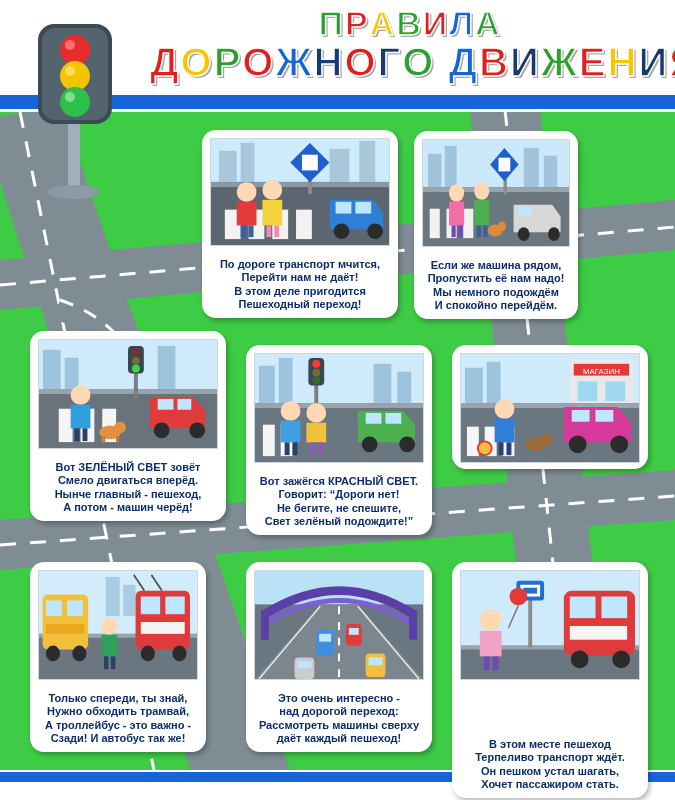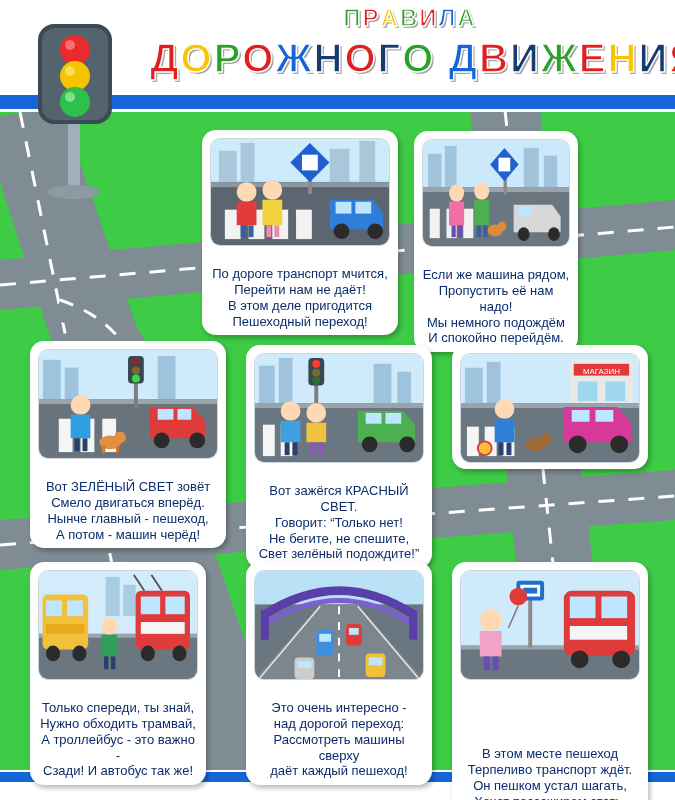--- a/index.html
+++ b/index.html
@@ -52,21 +52,21 @@
     width: 520px;
     text-align: center;
     z-index: 4;
   }
   .title-line {
     font-weight: bold;
     letter-spacing: 2px;
     line-height: 1.0;
     white-space: nowrap;
   }
-  .title-line1 { font-size: 24px; margin-bottom: 8px; }
+  .title-line1 { font-size: 34px; margin-bottom: 2px; }
   .title-line2 { font-size: 40px; }
   .ch {
     display: inline-block;
     -webkit-text-stroke: 1.5px #ffffff;
     text-shadow: 2px 2px 0 rgba(0,0,0,0.35);
   }
   .c-red { color: #e02020; }
   .c-yellow { color: #f7c600; }
   .c-green { color: #2ca02c; }
   .c-blue { color: #1565d8; }
@@ -110,46 +110,46 @@
     box-shadow: 2px 3px 5px rgba(0,0,0,0.28);
     z-index: 6;
     box-sizing: border-box;
     padding: 8px 8px 6px 8px;
     display: flex;
     flex-direction: column;
     align-items: center;
   }
   .card .pic {
     width: 100%;
-    border-radius: 10px;
+    border-radius: 0;
     overflow: hidden;
     border: 1px solid #cfd6dd;
     box-sizing: border-box;
     flex: none;
     position: relative;
   }
   .card .caption {
-    margin-top: 20px;
+    margin-top: 12px;
     text-align: center;
-    font-weight: normal;
+    font-weight: bold;
     line-height: 1.22;
-    font-size: 13px;
+    font-size: 11px;
     color: #0b2d6b;
     white-space: pre-line;
   }
   .cap-red { color: #d81f26; }
   .cap-green { color: #1a9c28; }
   .cap-blue { color: #0b2d6b; }
 
   
   #card1 { left: 202px; top: 130px;  width: 196px; }
   #card1 .pic { height: 108px; }
   #card2 { left: 414px; top: 131px;  width: 164px; }
   #card2 .pic { height: 108px; }
-  #card3 { left: 30px;  top: 341px;  width: 196px; }
+  #card3 { left: 30px;  top: 331px;  width: 196px; }
   #card3 .pic { height: 110px; }
   #card4 { left: 246px; top: 345px;  width: 186px; }
   #card4 .pic { height: 110px; }
   #card5 { left: 452px; top: 345px;  width: 196px; }
   #card5 .pic { height: 110px; }
   #card6 { left: 30px;  top: 562px;  width: 176px; }
   #card6 .pic { height: 110px; }
   #card7 { left: 246px; top: 562px;  width: 186px; }
   #card7 .pic { height: 110px; }
   #card8 { left: 452px; top: 562px;  width: 196px; gap: 46px; }
@@ -414,21 +414,21 @@
           </g>
         <g>
             <circle cx="62" cy="60" r="10" fill="#ffd9b3"></circle>
             <path d="M52 70 h20 v20 h-20 z" fill="#f2c13c"></path>
             <rect x="56" y="90" width="5" height="13" fill="#8c5ab5"></rect>
             <rect x="64" y="90" width="5" height="13" fill="#8c5ab5"></rect>
           </g>
       </svg>
     </div>
     <div class="caption cap-red">Вот зажёгся КРАСНЫЙ СВЕТ.
-Говорит: “Только нет!
+Говорит: “Дороги нет!
 Не бегите, не спешите,
 Свет зелёный подождите!”</div>
   </div>
 
   <div class="card" id="card5">
     <div class="pic">
       <svg viewBox="0 0 180 110" preserveAspectRatio="none">
         <rect width="180" height="110" fill="#cfeafb"></rect>
         <g fill="#9ec3dc">
             <rect x="4" y="14" width="18" height="36"></rect>

